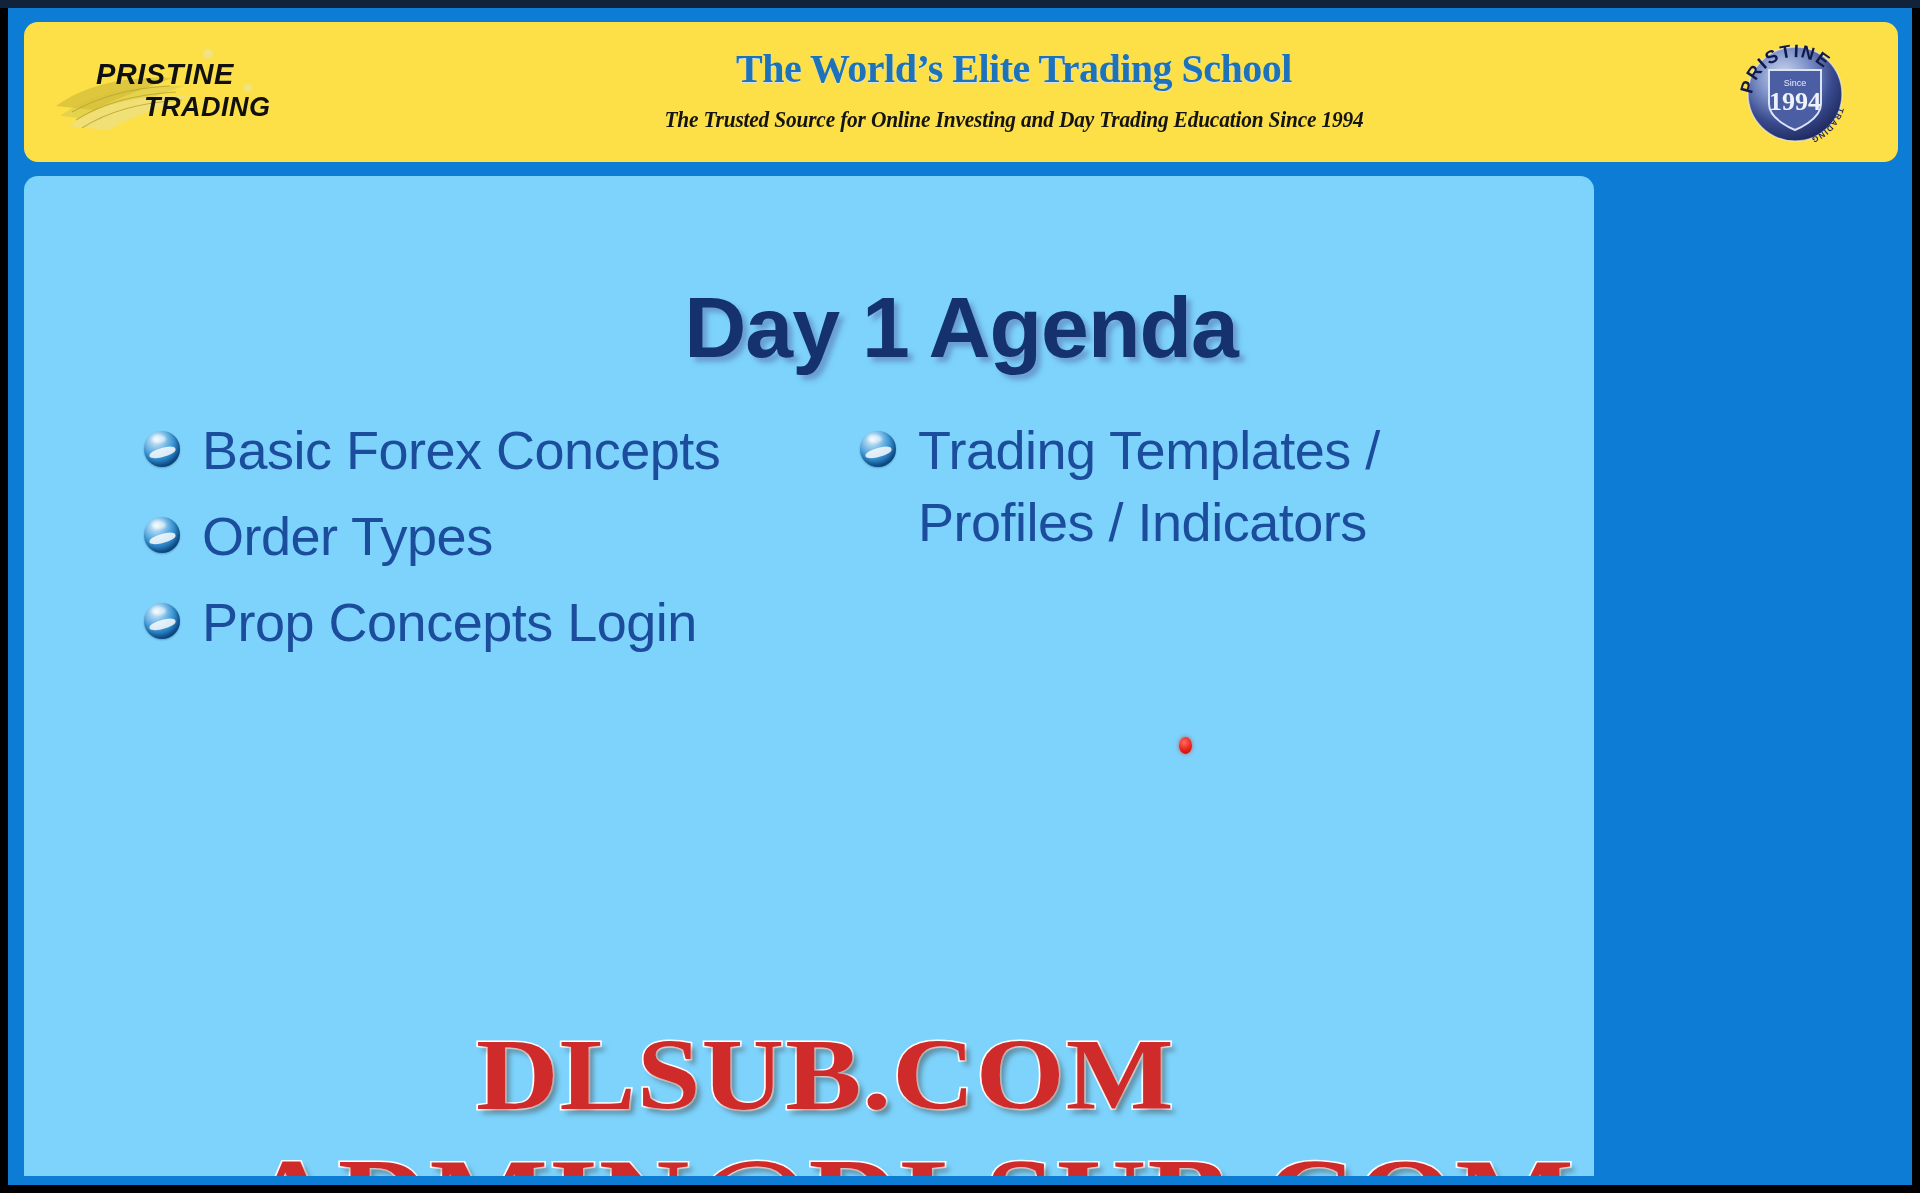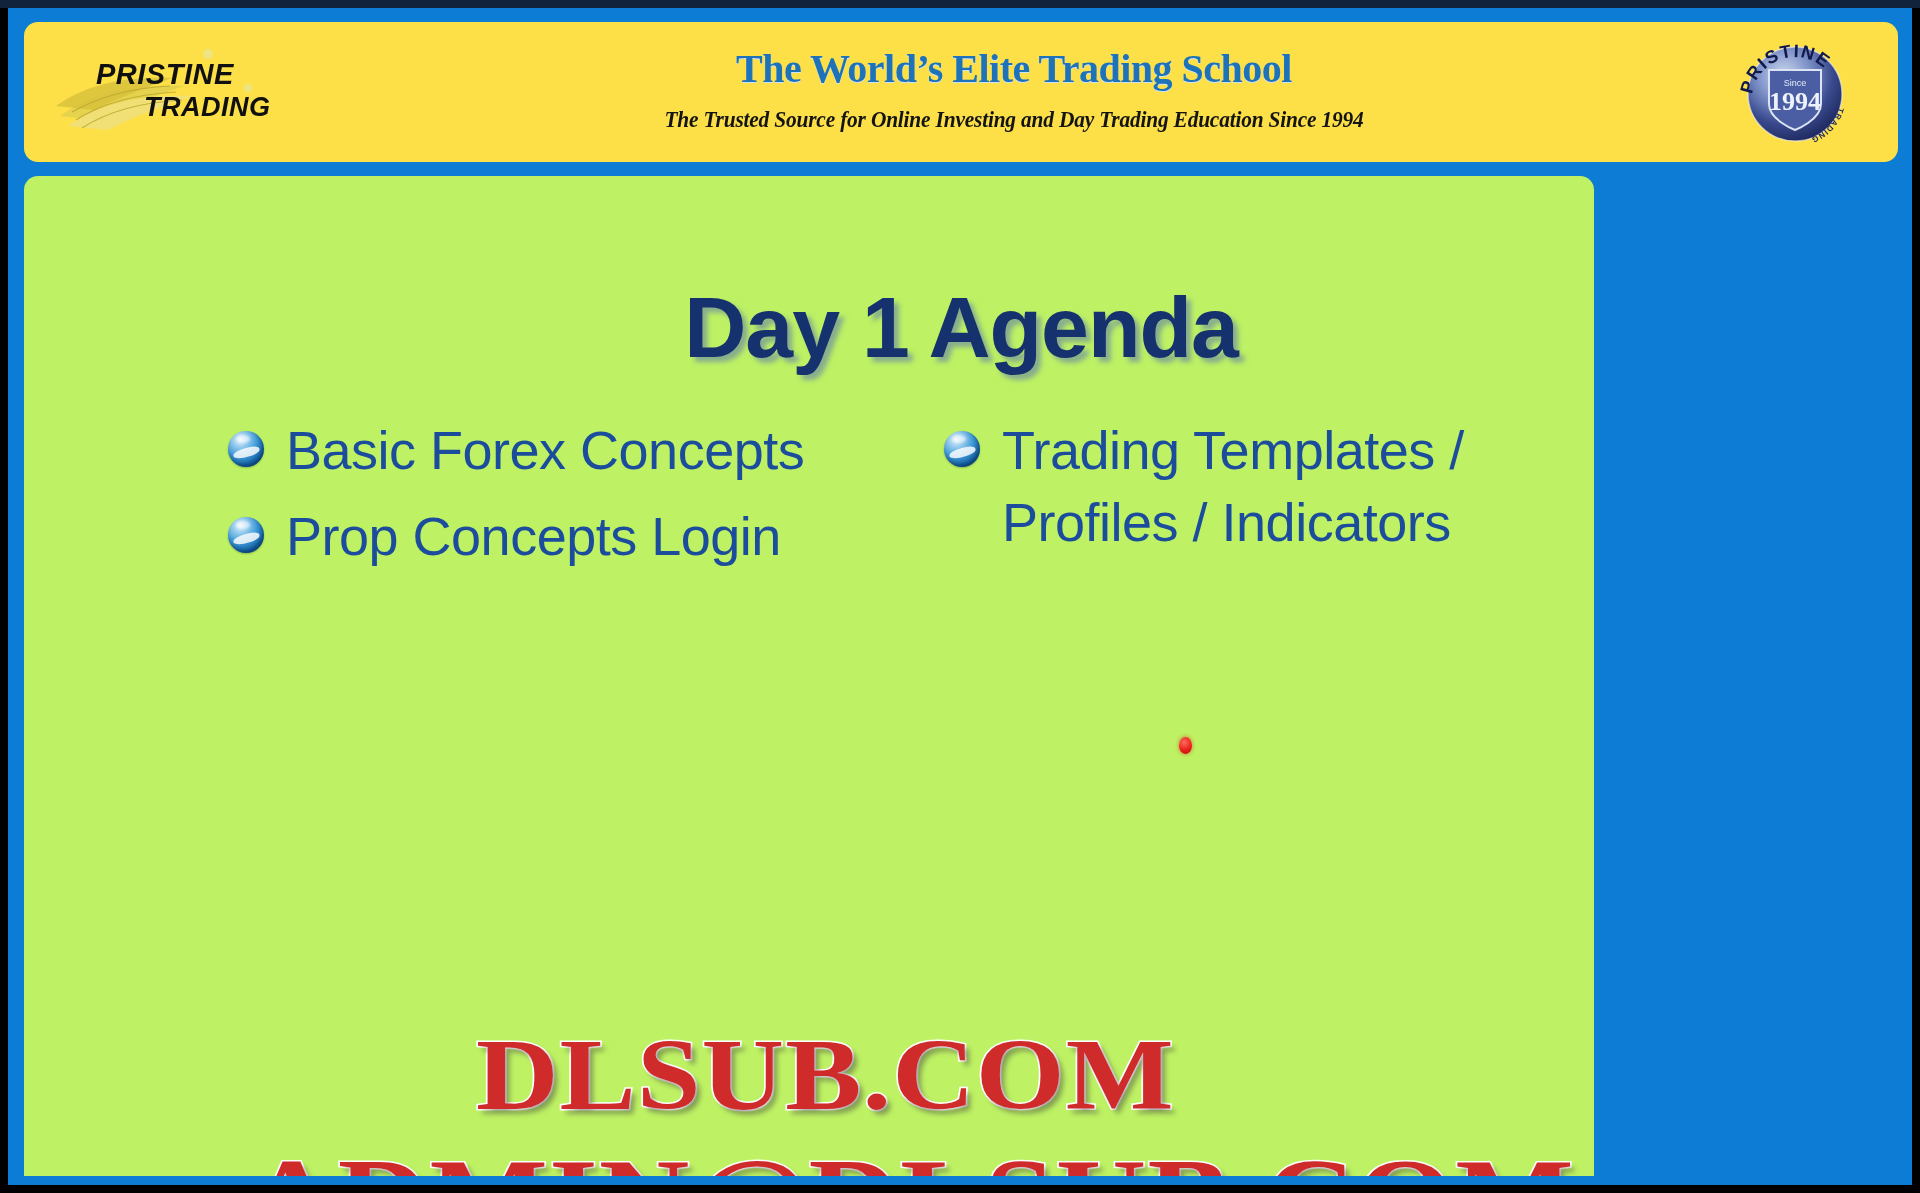--- a/index.html
+++ b/index.html
@@ -96,21 +96,21 @@
     height: 116px;
   }
 
   
   .body-panel {
     position: absolute;
     left: 24px;
     top: 176px;
     width: 1570px;
     height: 1000px;
-    background: #bef264;
+    background: #7dd3fc;
     border-radius: 14px 14px 0 0;
     overflow: hidden;
   }
 
   .slide-title {
     position: absolute;
     left: 0;
     top: 102px;
     width: 1874px;
     text-align: center;
@@ -124,21 +124,20 @@
   }
 
   
   .columns {
     position: absolute;
     left: 0;
     top: 238px;
     width: 1874px;
     display: flex;
     align-items: flex-start;
-    justify-content: flex-end;
   }
 
   .col {
     display: flex;
     flex-direction: column;
   }
 
   .col-left  { width: 790px; padding-left: 120px; }
   .col-right { width: 1000px; padding-left: 46px; }
 
@@ -307,20 +306,24 @@
 
     <div class="columns">
 
       <div class="col col-left">
         <div class="bullet-row">
           <span class="bullet-icon"></span>
           <span class="bullet-text">Basic Forex Concepts</span>
         </div>
         <div class="bullet-row">
           <span class="bullet-icon"></span>
+          <span class="bullet-text">Order Types</span>
+        </div>
+        <div class="bullet-row">
+          <span class="bullet-icon"></span>
           <span class="bullet-text">Prop Concepts Login</span>
         </div>
       </div>
 
       <div class="col col-right">
         <div class="bullet-row">
           <span class="bullet-icon"></span>
           <span class="bullet-text">Trading Templates /
 Profiles / Indicators</span>
         </div>

